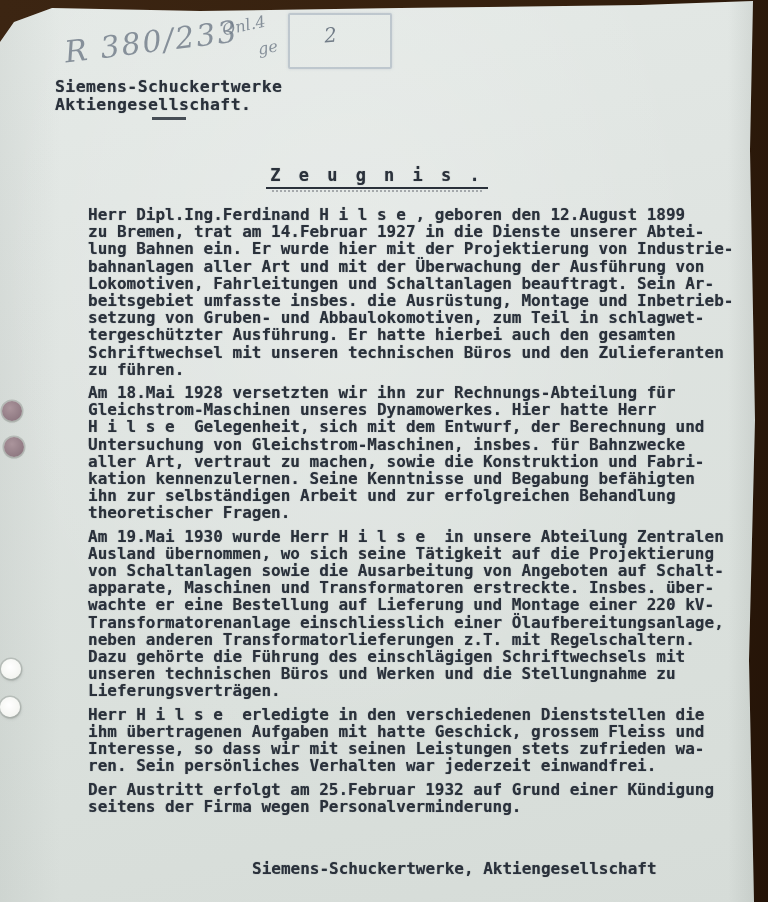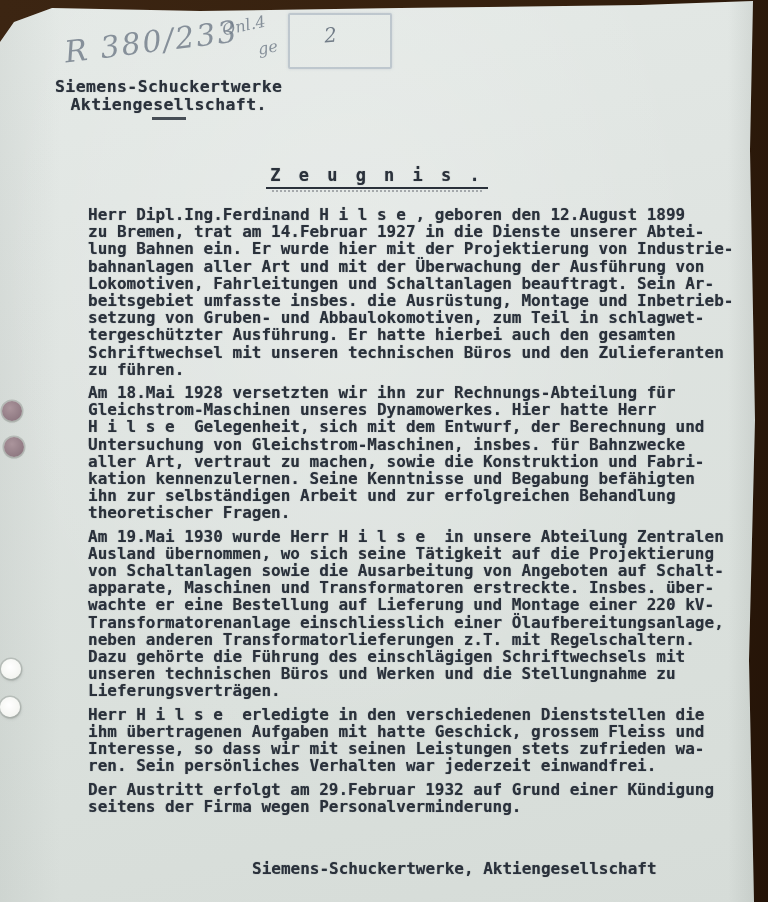--- a/index.html
+++ b/index.html
@@ -27,21 +27,21 @@
   
   .hw{position:absolute;font-family:"DejaVu Serif","Liberation Serif",serif;font-style:italic;color:#6f7a87;opacity:0.8;white-space:pre;}
   .hw-ref{left:64px;top:24px;font-size:30px;transform:rotate(-7deg);letter-spacing:2px;}
   .hw-note1{left:222px;top:16px;font-size:16px;transform:rotate(-12deg);}
   .hw-note2{left:258px;top:38px;font-size:16px;transform:rotate(-10deg);}
   .stampbox{position:absolute;left:288px;top:13px;width:100px;height:52px;border:2px solid rgba(156,170,184,0.55);border-radius:2px;box-shadow:0 0 3px rgba(156,170,184,0.35);}
   .stampbox .num{position:absolute;left:34px;top:8px;font-family:"DejaVu Serif","Liberation Serif",serif;font-style:italic;font-size:20px;color:#5f6a78;opacity:0.85;transform:rotate(-5deg);}
   
   .typed{color:#2a313b;font-weight:bold;text-shadow:0 0 1px rgba(42,49,59,0.55);}
   .letterhead{position:absolute;left:8px;top:78px;font-size:16.5px;line-height:18px;letter-spacing:0.4px;margin-left:47px;}
-  .letterhead .l2{text-align:center;}
+  .letterhead .l2{}
   .dash-underline{width:34px;height:0;border-bottom:3px solid #2a313b;margin:3px auto 0 auto;opacity:0.85;}
   .dateblock{position:absolute;left:330px;top:78px;font-size:16.5px;line-height:19px;letter-spacing:0.2px;white-space:pre;}
   .title-wrap{position:absolute;left:0;right:14px;top:165px;text-align:center;}
   .title{display:inline-block;position:relative;font-size:17px;letter-spacing:4px;border-bottom:2.5px solid #2a313b;padding:0 4px 2px 4px;}
   .title::after{content:"";position:absolute;left:6px;right:6px;bottom:-5px;border-top:2px dotted rgba(42,49,59,0.35);}
   .bodytext{position:absolute;left:88px;top:206px;font-size:16px;line-height:17.2px;}
   .bodytext p{margin:0 0 6px 0;white-space:pre;}
   .signature{position:absolute;left:252px;top:825px;font-size:16px;line-height:17.5px;text-align:center;white-space:pre;}
 </style>
 </head>
@@ -99,21 +99,21 @@
 wachte er eine Bestellung auf Lieferung und Montage einer 220 kV-
 Transformatorenanlage einschliesslich einer Ölaufbereitungsanlage,
 neben anderen Transformatorlieferungen z.T. mit Regelschaltern.
 Dazu gehörte die Führung des einschlägigen Schriftwechsels mit
 unseren technischen Büros und Werken und die Stellungnahme zu
 Lieferungsverträgen.</p>
     <p>Herr H i l s e  erledigte in den verschiedenen Dienststellen die
 ihm übertragenen Aufgaben mit hatte Geschick, grossem Fleiss und
 Interesse, so dass wir mit seinen Leistungen stets zufrieden wa-
 ren. Sein persönliches Verhalten war jederzeit einwandfrei.</p>
-    <p>Der Austritt erfolgt am 29.Februar 1932 auf Grund einer Kündigung
+    <p>Der Austritt erfolgt am 25.Februar 1932 auf Grund einer Kündigung
 seitens der Firma wegen Personalverminderung.</p>
   </div>
 
   <div class="signature typed">
     <div>Siemens-Schuckertwerke, Aktiengesellschaft</div>
     
   </div>
 </div>
 
 </body></html>

